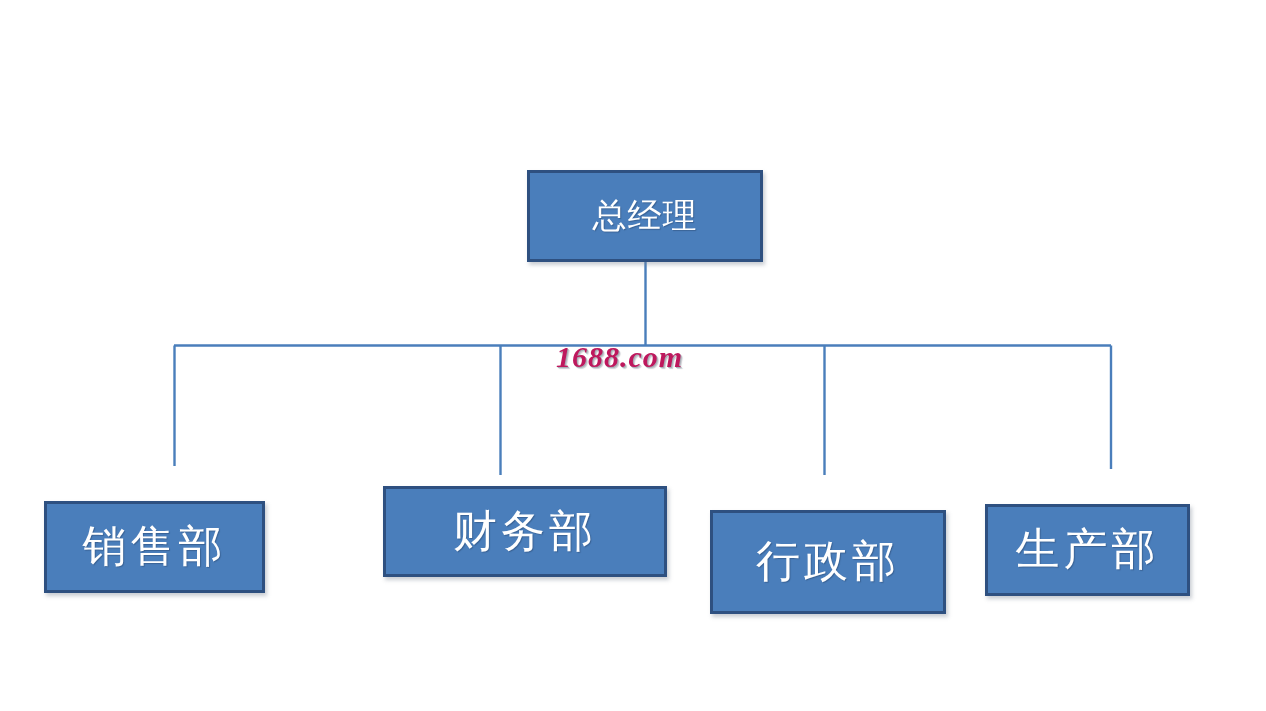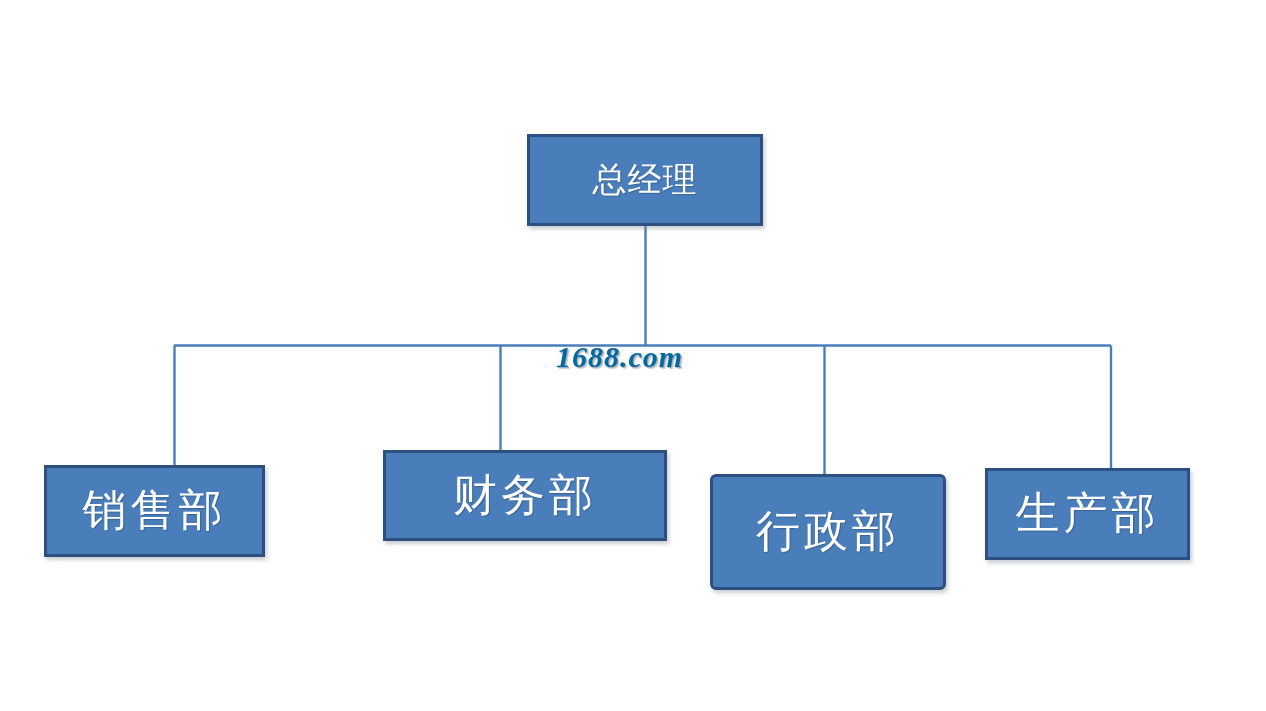--- a/index.html
+++ b/index.html
@@ -28,20 +28,21 @@
   
   .node {
     position: absolute;
     box-sizing: border-box;
     background: #4a7ebb;
     border: 3px solid #2e5080;
     box-shadow: 2px 3px 4px rgba(120,130,145,0.40);
     display: flex;
     align-items: center;
     justify-content: center;
+    margin-top: 36px;
   }
   .node-label {
     color: #ffffff;
     font-family: "Liberation Serif", "DejaVu Serif", serif;
     letter-spacing: 2px;
     line-height: 1;
     text-shadow: 1px 1px 1px rgba(30,50,80,0.35);
     white-space: nowrap;
   }
   .node.root {
@@ -63,22 +64,21 @@
   .node.d2 {
     left: 383px;
     top: 450px;
     width: 284px;
     height: 91px;
   }
   .node.d3 {
     left: 710px;
     top: 474px;
     width: 236px;
-    height: 116px;
-    border-radius: 6px;
+    height: 104px;
   }
   .node.d4 {
     left: 985px;
     top: 468px;
     width: 205px;
     height: 92px;
   }
   .node.d1 .node-label,
   .node.d2 .node-label,
   .node.d3 .node-label,
@@ -88,21 +88,21 @@
   }
   
   #watermark {
     position: absolute;
     left: 556px;
     top: 340px;
     font-family: "Liberation Serif", "DejaVu Serif", serif;
     font-style: italic;
     font-weight: bold;
     font-size: 30px;
-    color: #0369a1;
+    color: #be185d;
     text-shadow: 1px 1px 0 #a9aeb6, 2px 2px 1px rgba(140,145,155,0.45);
     letter-spacing: 1px;
     user-select: none;
   }
 </style>
 </head>
 <body>
 
 <div id="canvas">
 

